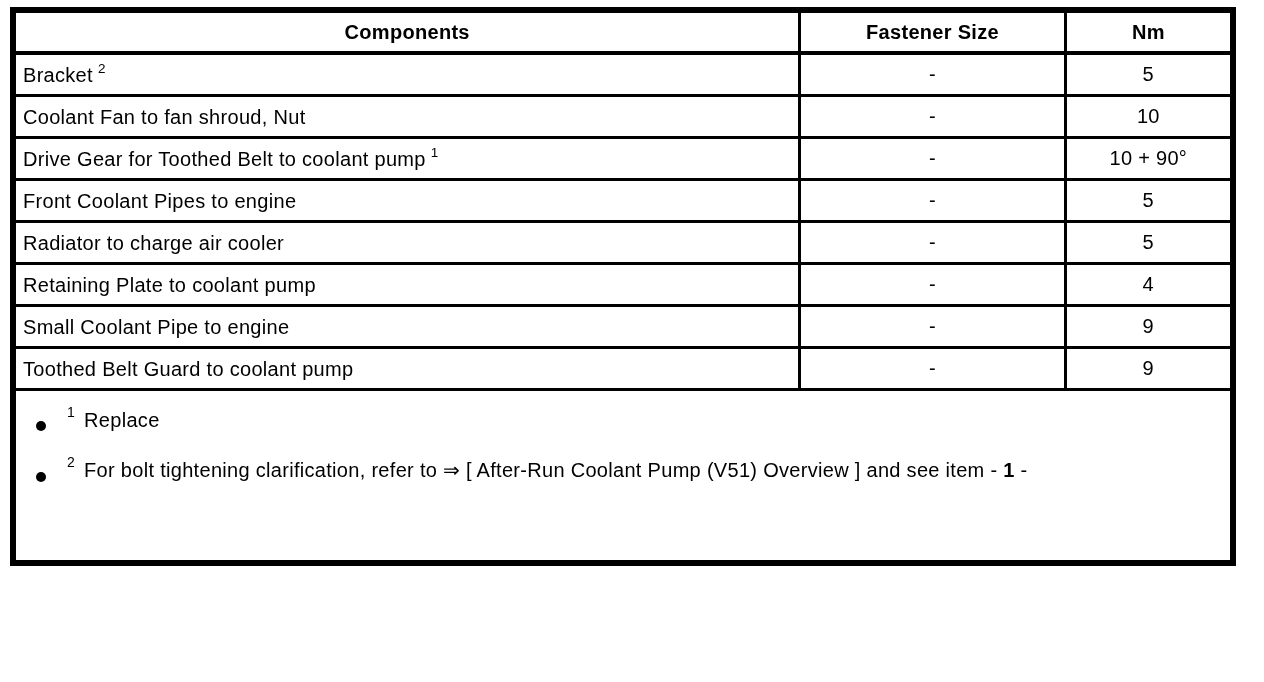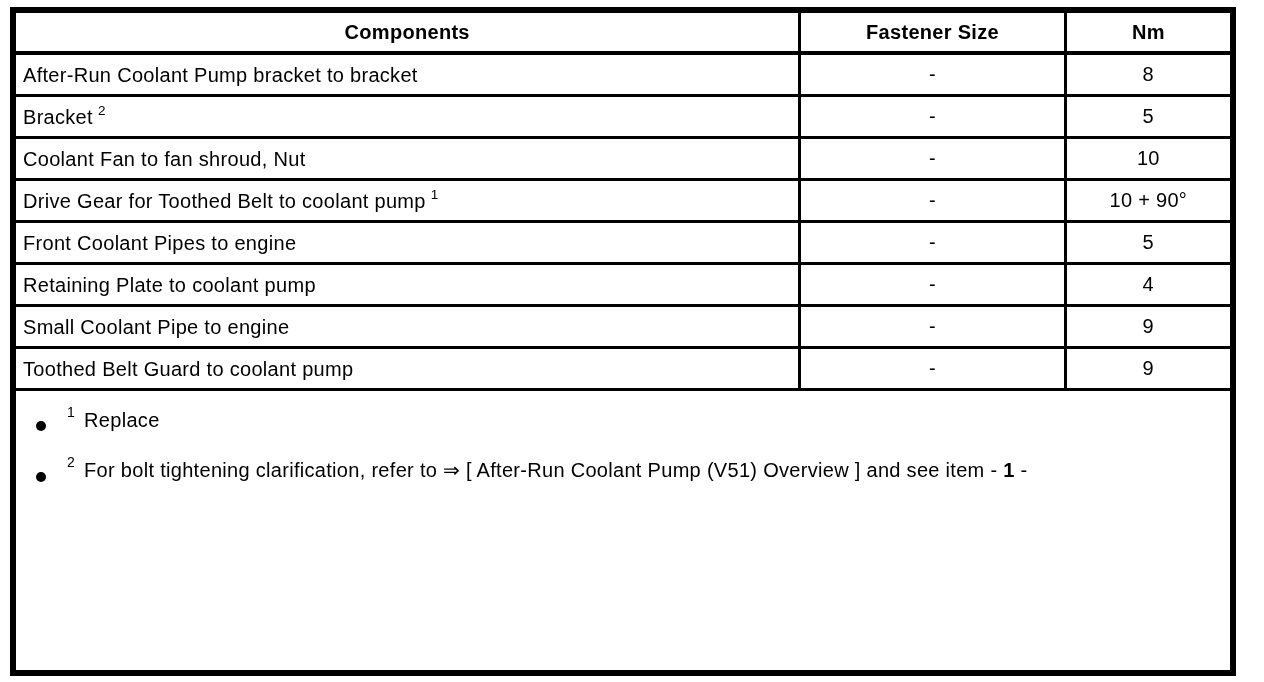--- a/index.html
+++ b/index.html
@@ -14,21 +14,21 @@
     background: #ffffff;
     font-family: "Liberation Sans", sans-serif;
     color: #000000;
     overflow: hidden;
   }
   table.spec-table {
     position: absolute;
     left: 10px;
     top: 7px;
     width: 1226px;
-    height: 669px;
+    height: 559px;
     border-collapse: collapse;
     table-layout: fixed;
     border: 6px solid #000000;
   }
   col.c1 { width: 783px; }
   col.c2 { width: 264px; }
   col.c3 { width: 167px; }
 
   .spec-table th,
   .spec-table td {
@@ -104,41 +104,41 @@
     </colgroup>
     <thead>
       <tr>
         <th>Components</th>
         <th>Fastener Size</th>
         <th>Nm</th>
       </tr>
     </thead>
     <tbody>
       <tr class="data-row">
-        <td class="comp-cell"><span>After-Run Coolant Pump bracket to bracket</span><sup class="ref"></sup></td>
-        <td class="center-cell">-</td>
-        <td class="center-cell">8</td>
-      </tr>
-      <tr class="data-row">
         <td class="comp-cell"><span>Bracket</span><sup class="ref">2</sup></td>
         <td class="center-cell">-</td>
         <td class="center-cell">5</td>
       </tr>
       <tr class="data-row">
         <td class="comp-cell"><span>Coolant Fan to fan shroud, Nut</span><sup class="ref"></sup></td>
         <td class="center-cell">-</td>
         <td class="center-cell">10</td>
       </tr>
       <tr class="data-row">
         <td class="comp-cell"><span>Drive Gear for Toothed Belt to coolant pump</span><sup class="ref">1</sup></td>
         <td class="center-cell">-</td>
         <td class="center-cell">10 + 90°</td>
       </tr>
       <tr class="data-row">
         <td class="comp-cell"><span>Front Coolant Pipes to engine</span><sup class="ref"></sup></td>
+        <td class="center-cell">-</td>
+        <td class="center-cell">5</td>
+      </tr>
+      <tr class="data-row">
+        <td class="comp-cell"><span>Radiator to charge air cooler</span><sup class="ref"></sup></td>
         <td class="center-cell">-</td>
         <td class="center-cell">5</td>
       </tr>
       <tr class="data-row">
         <td class="comp-cell"><span>Retaining Plate to coolant pump</span><sup class="ref"></sup></td>
         <td class="center-cell">-</td>
         <td class="center-cell">4</td>
       </tr>
       <tr class="data-row">
         <td class="comp-cell"><span>Small Coolant Pipe to engine</span><sup class="ref"></sup></td>

